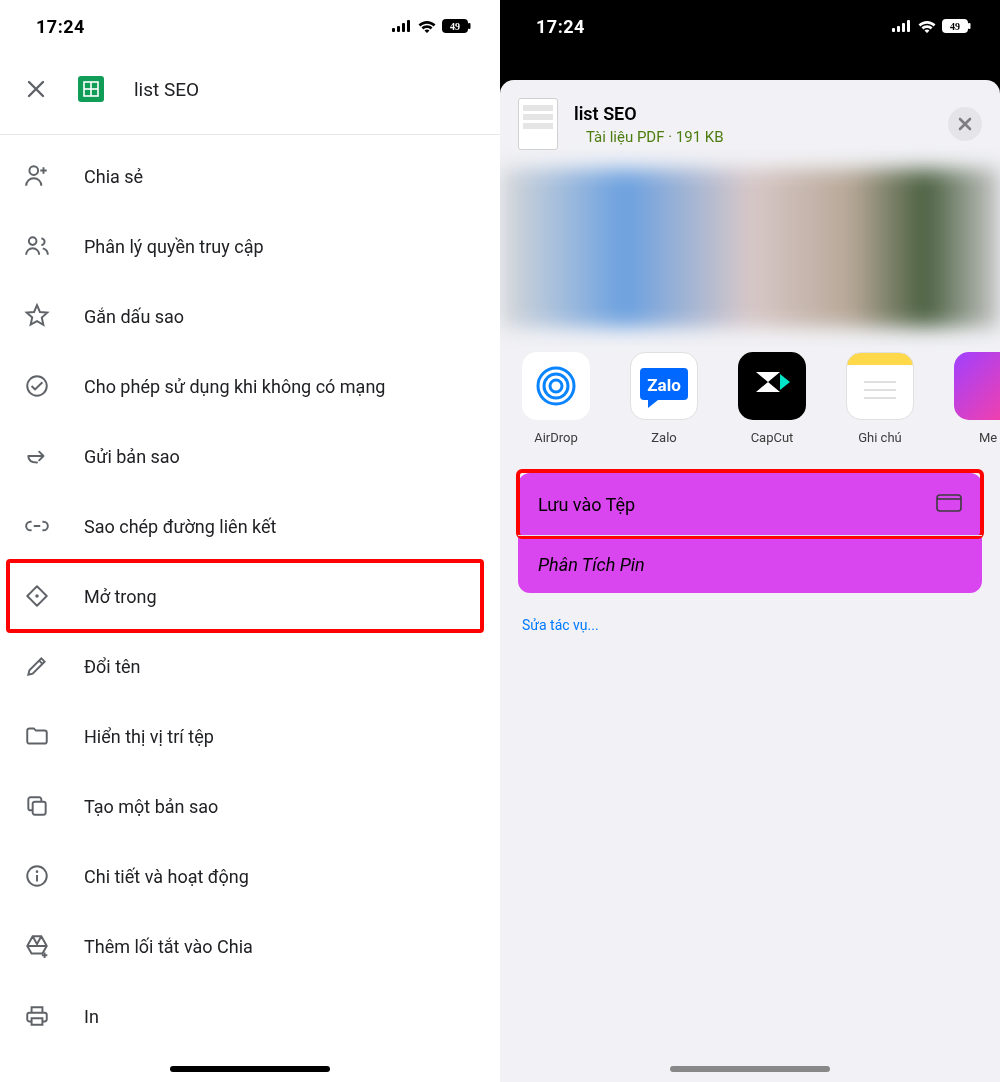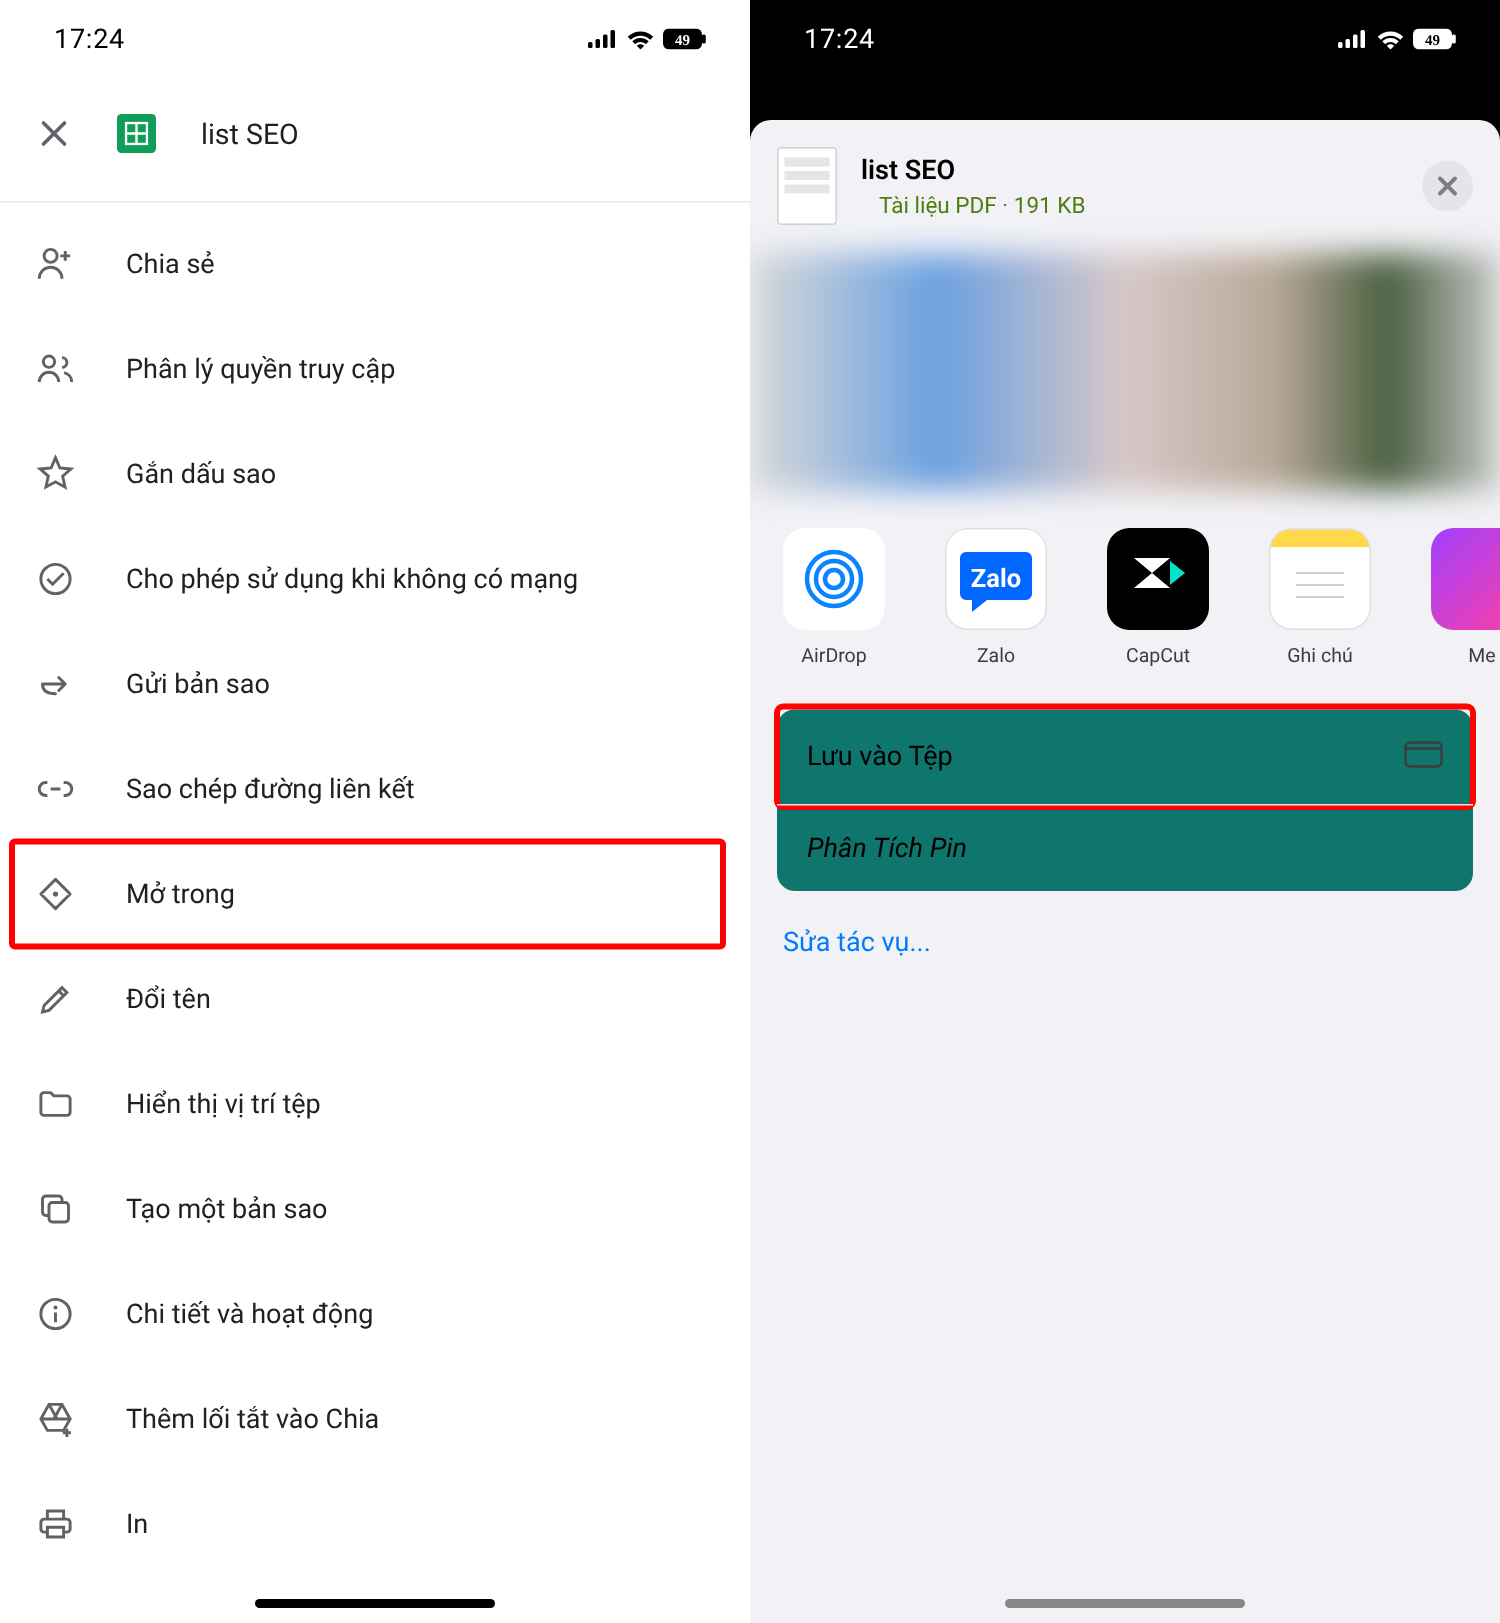--- a/index.html
+++ b/index.html
@@ -7,21 +7,21 @@
   body { display: flex; }
 
   .pane { width: 500px; height: 1082px; position: relative; overflow: hidden; }
   .pane-left { background: #fff; }
   .pane-right { background: #000; }
 
   
   .status-bar { height: 52px; display: flex; align-items: center; justify-content: space-between; padding: 0 28px 0 36px; }
   .status-bar.dark { color: #fff; }
   .status-bar.light { color: #000; }
-  .status-time { font-size: 18px; font-weight: 400; letter-spacing: 0.5px; }
+  .status-time { font-size: 18px; font-weight: 700; letter-spacing: 0.5px; }
   .status-right { display: flex; align-items: center; gap: 6px; font-family: Liberation Serif, serif; }
   .signal, .wifi, .battery { display: inline-block; }
   .signal svg, .wifi svg, .battery svg { display: block; }
 
   
   .doc-header { display: flex; align-items: center; gap: 30px; padding: 24px 24px 32px 24px; border-bottom: 1px solid #e8e8e8; }
   .close-x { width: 24px; height: 24px; }
   .sheets-ic { width: 26px; height: 26px; background: #0f9d58; border-radius: 3px; display: flex; align-items: center; justify-content: center; }
   .sheets-ic svg { display: block; }
   .doc-title { font-size: 19px; font-weight: 400; color: #202124; }
@@ -51,27 +51,27 @@
   .ss-apps { display: flex; gap: 32px; padding: 10px 18px 18px 18px; overflow: hidden; }
   .ss-app { width: 76px; display: flex; flex-direction: column; align-items: center; gap: 10px; flex-shrink: 0; }
   .ss-app-ic { width: 68px; height: 68px; border-radius: 15px; display: flex; align-items: center; justify-content: center; }
   .ss-app-lbl { font-size: 13px; color: #3c3c3c; text-align: center; white-space: nowrap; }
   .ic-airdrop { background: #fff; }
   .ic-zalo { background: #fff; border: 1px solid #e0e0e0; }
   .ic-capcut { background: #000; }
   .ic-notes { background: linear-gradient(#ffd94a 0 18%, #fff 18% 100%); border: 1px solid #e0e0e0; }
   .ic-more { background: linear-gradient(135deg, #a040ff, #ff40a0); }
 
-  .ss-actions { margin: 10px 18px 0 18px; background: #0f766e; border-radius: 12px; overflow: visible; position: relative; }
+  .ss-actions { margin: 10px 18px 0 18px; background: #d946ef; border-radius: 12px; overflow: visible; position: relative; }
   .ss-action { display: flex; align-items: center; justify-content: space-between; padding: 18px 20px; font-size: 18px; color: #000; position: relative; }
   .ss-action + .ss-action { border-top: 1px solid #e5e5e9; font-style: italic; }
   .ss-action .trail-ic { color: #3c3c3c; }
   .ss-action .hl-red { position: absolute; left: -2px; right: -2px; top: -4px; bottom: -4px; border: 4px solid #ff0100; border-radius: 6px; pointer-events: none; }
 
-  .ss-edit { padding: 24px 22px; color: #007aff; font-size: 18px; }
+  .ss-edit { padding: 24px 22px; color: #007aff; font-size: 14px; }
 
   svg { fill: currentColor; }
 </style>
 </head>
 <body>
 
 <div class="pane pane-left">
   <div class="status-bar light">
     <span class="status-time">17:24</span>
     <span class="status-right">

